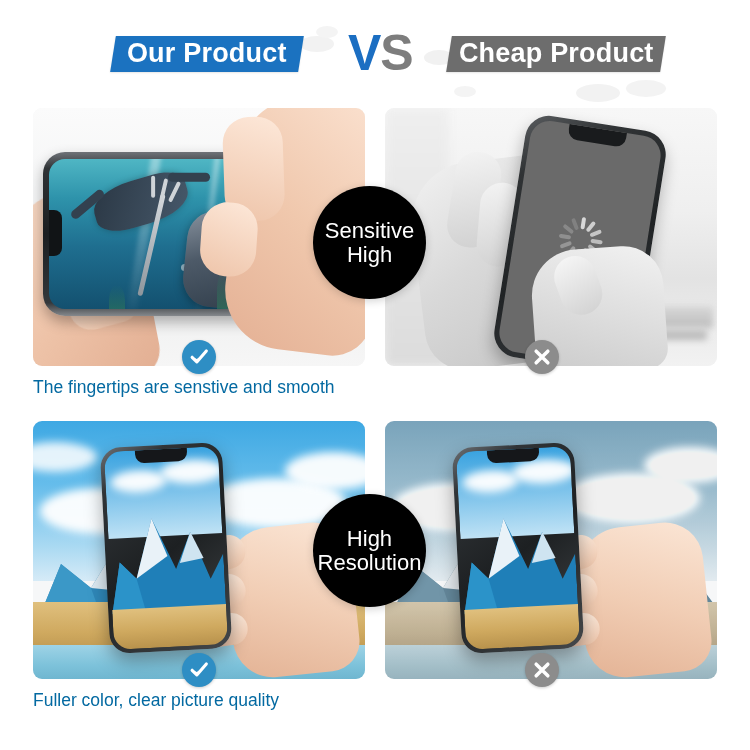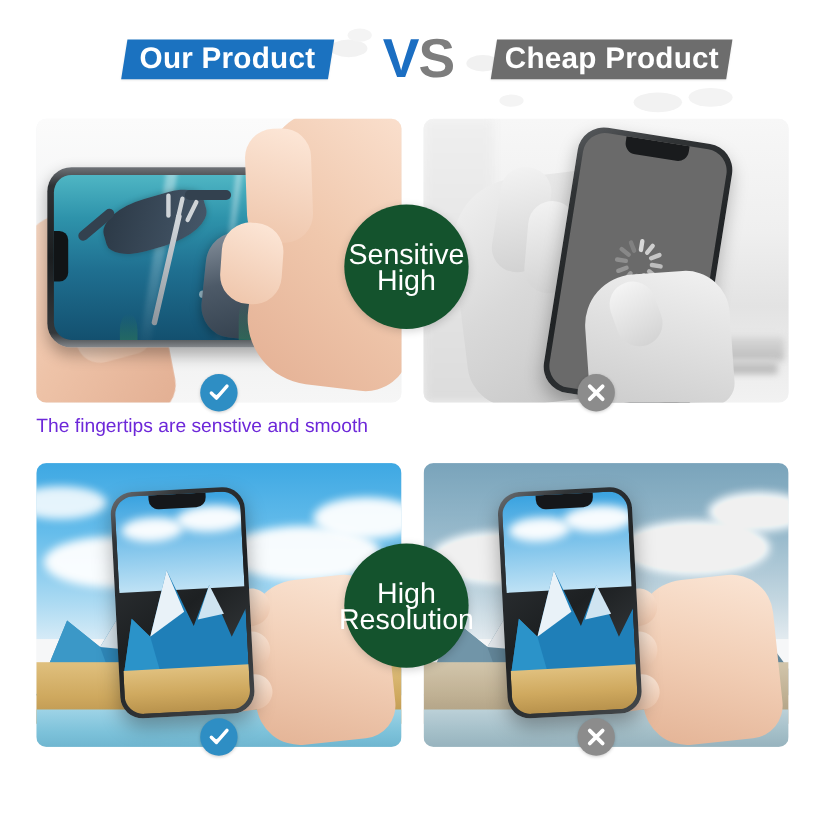--- a/index.html
+++ b/index.html
@@ -69,21 +69,21 @@
     border-radius:9px;
     overflow:hidden;
     background:#f6f7f8;
   }
 
   .caption{
     position:absolute;
     top:268px;left:0;
     width:340px;
     font-size:17.5px;
-    color:#6d28d9;
+    color:#0369a1;
     white-space:nowrap;
     line-height:22px;
   }
 
   
   .roombg{position:absolute;inset:0;}
   .roombg.light{
     background:
       linear-gradient(180deg,#fbfbfb 0%,#f2f3f4 46%,#eceded 62%,#f6f6f6 100%);
   }
@@ -256,25 +256,25 @@
     position:absolute;
     background:linear-gradient(200deg,#fbe6d6 0%,#f1cdb4 52%,#e3b294 100%);
     border-radius:46px 38px 30px 40px;
   }
   .m-hand .fing{position:absolute;background:linear-gradient(180deg,#fdeadb,#eec7ad);border-radius:20px;}
 
   
   .callout{
     position:absolute;
     border-radius:50%;
-    background:#14532d;
+    background:#000000;
     color:#fff;
     display:flex;align-items:center;justify-content:center;
     text-align:center;
-    font-size:26px;line-height:24px;
+    font-size:22px;line-height:24px;
     box-shadow:0 2px 8px rgba(0,0,0,.18);
     z-index:30;
   }
   .callout.c-touch{left:313px;top:186px;width:113px;height:113px;}
   .callout.c-res{left:313px;top:494px;width:113px;height:113px;}
 
   
   .verdict{
     position:absolute;width:34px;height:34px;border-radius:50%;
     display:flex;align-items:center;justify-content:center;
@@ -447,20 +447,21 @@
               <polygon points="26,92 44,30 58,70" fill="#e9f2f8"></polygon>
               <polygon points="82,46 94,74 70,78" fill="#cfe4f1"></polygon>
               <polygon points="0,128 10,74 26,92 34,128" fill="#2b93c9"></polygon>
             </svg>
             <div class="grass" style="bottom:0;height:20%;"></div>
           </div>
         </div>
       </div>
     </div>
 
+    <div class="caption">Fuller color, clear picture quality</div>
   </div>
 
   <div class="cell c4">
     <div class="photo">
       <div class="mtn desat">
         <div class="sky"></div>
         <div class="cloud" style="left:2%;top:24%;width:124px;height:48px;"></div>
         <div class="cloud" style="left:24%;top:14%;width:104px;height:42px;"></div>
         <div class="cloud" style="left:54%;top:20%;width:136px;height:50px;"></div>
         <div class="cloud" style="left:78%;top:10%;width:92px;height:36px;"></div>

